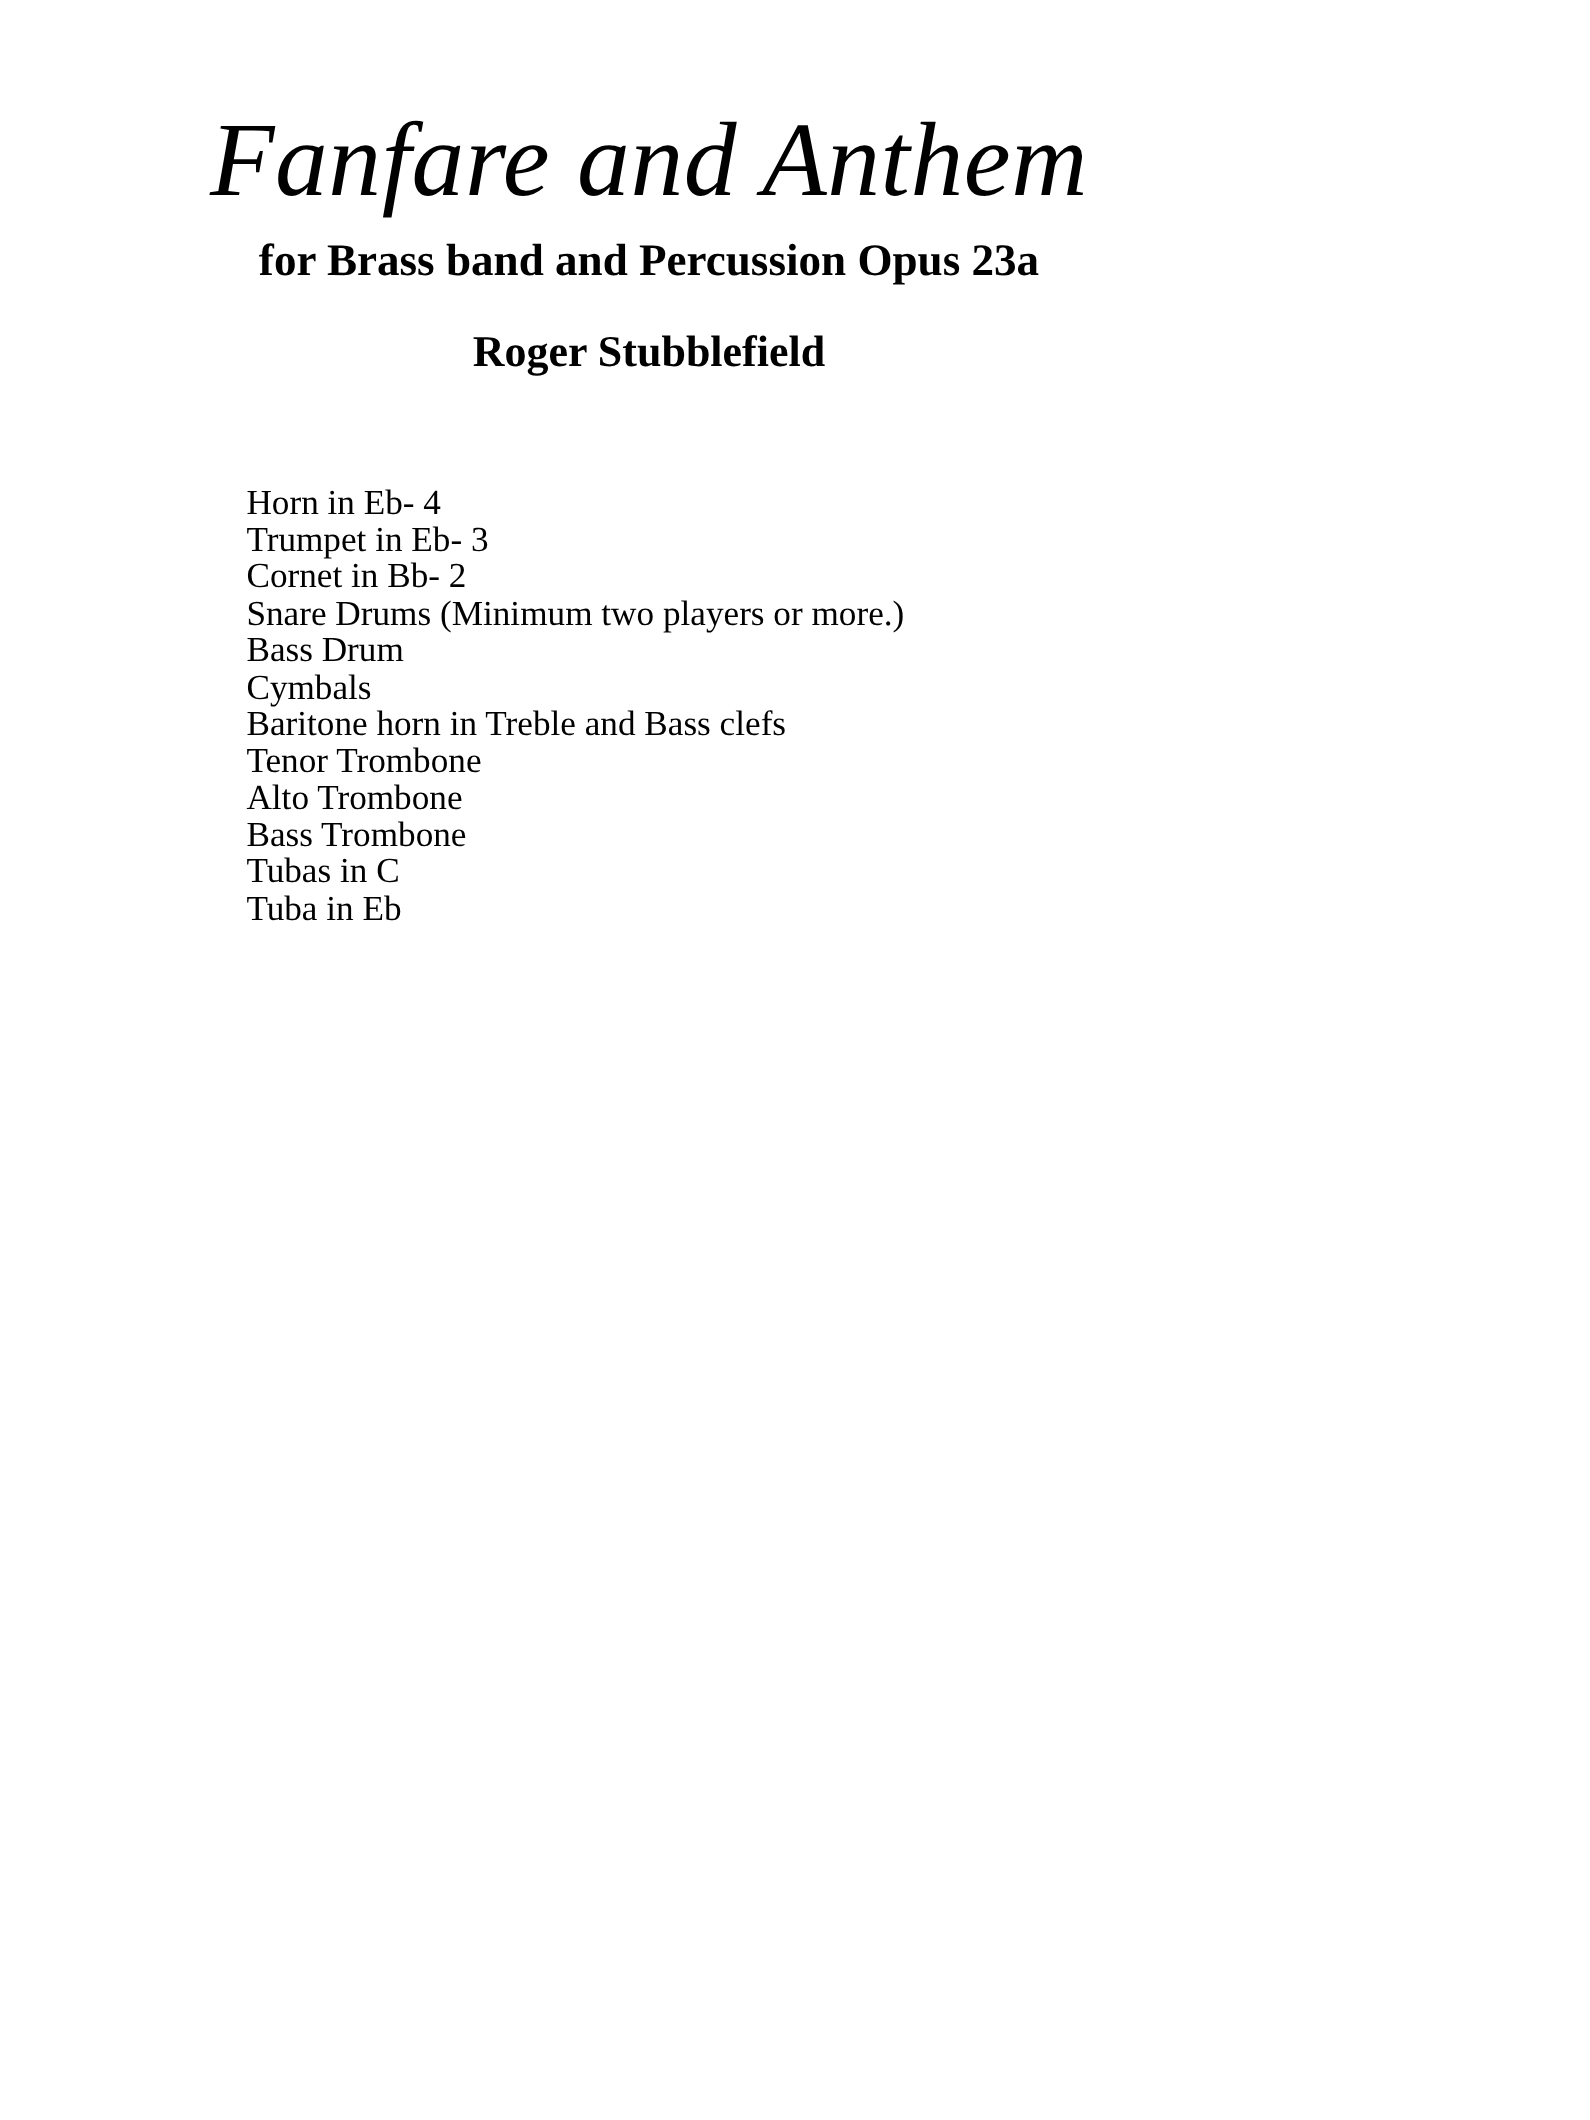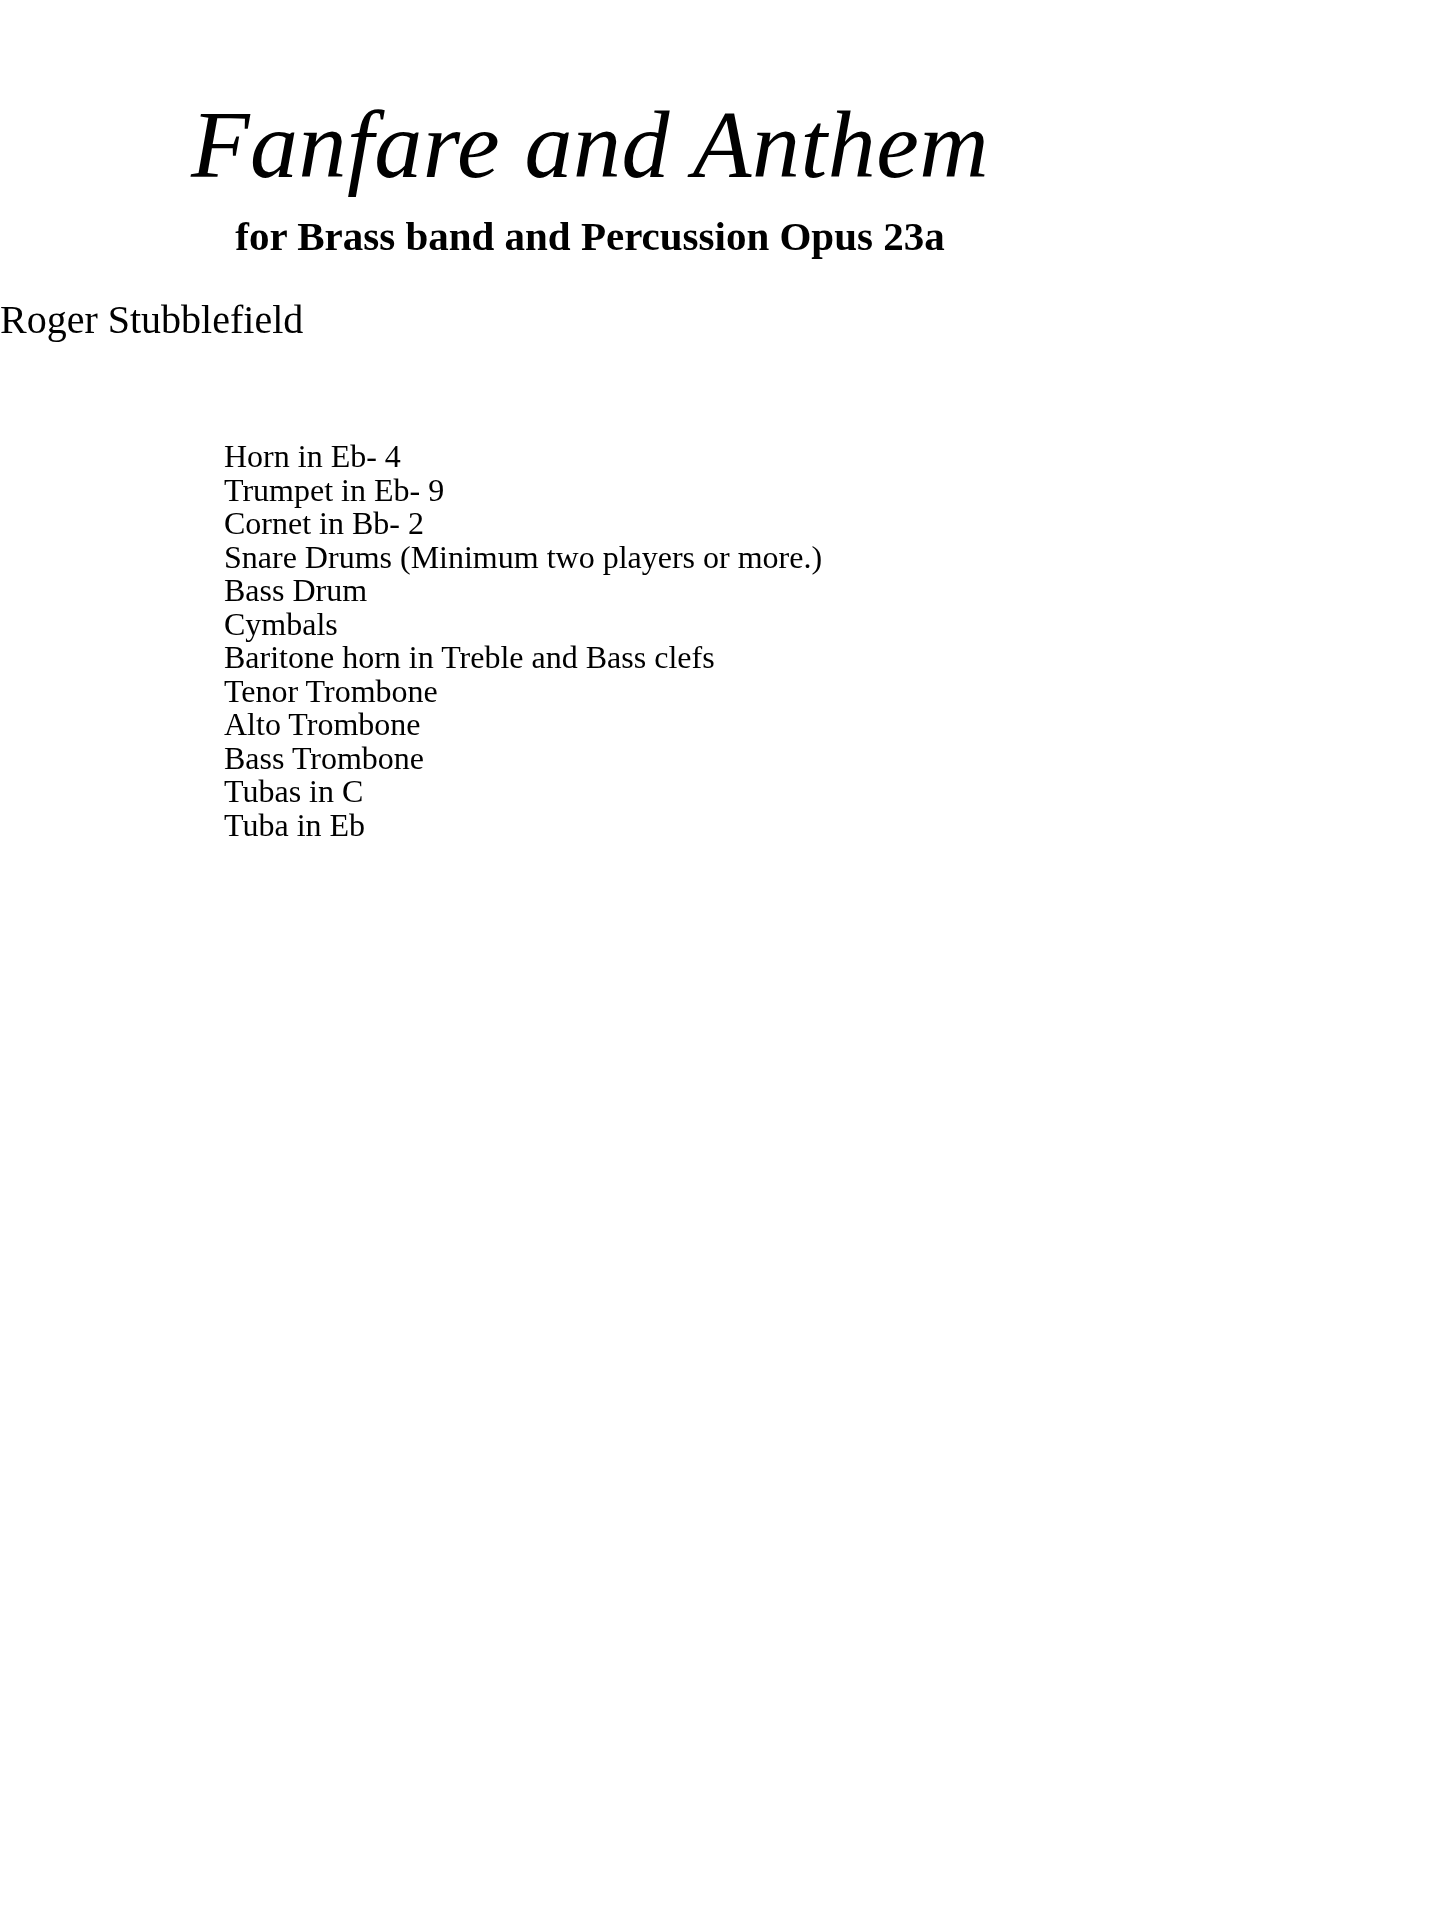--- a/index.html
+++ b/index.html
@@ -44,23 +44,25 @@
     font-size: 41px;
     line-height: 1.1;
     margin: 18px 0 0 0;
     white-space: nowrap;
   }
   .composer {
     position: absolute;
     left: 0;
     top: 298px;
     width: 1180px;
+    text-align: center;
     font-size: 40px;
     line-height: 1.1;
     white-space: nowrap;
+    font-weight: bold;
   }
   
   .instrumentation {
     position: absolute;
     left: 224px;
     top: 440px;
     width: 1000px;
   }
   .instr-heading {
     font-size: 38px;
@@ -87,21 +89,21 @@
   <div class="title-block">
     <h1 class="doc-title">Fanfare and Anthem</h1>
     <p class="doc-subtitle">for Brass band and Percussion Opus 23a</p>
   </div>
 
   <div class="composer">Roger Stubblefield</div>
 
   <div class="instrumentation">
     <ul class="instr-list">
       <li>Horn in Eb- 4</li>
-      <li>Trumpet in Eb- 9</li>
+      <li>Trumpet in Eb- 3</li>
       <li>Cornet in Bb- 2</li>
       <li>Snare Drums (Minimum two players or more.)</li>
       <li>Bass Drum</li>
       <li>Cymbals</li>
       <li>Baritone horn in Treble and Bass clefs</li>
       <li>Tenor Trombone</li>
       <li>Alto Trombone</li>
       <li>Bass Trombone</li>
       <li>Tubas in C</li>
       <li>Tuba in Eb</li>

